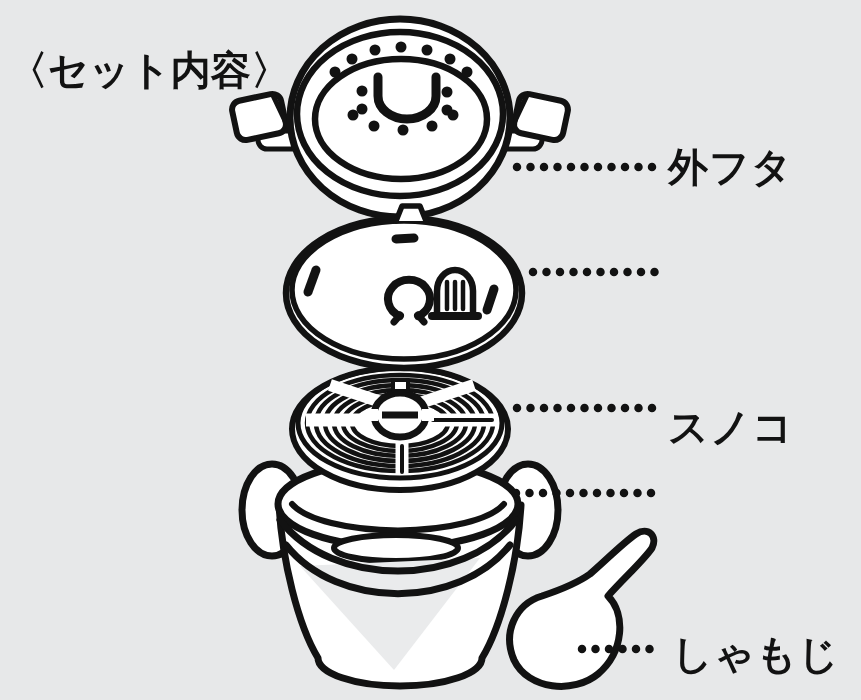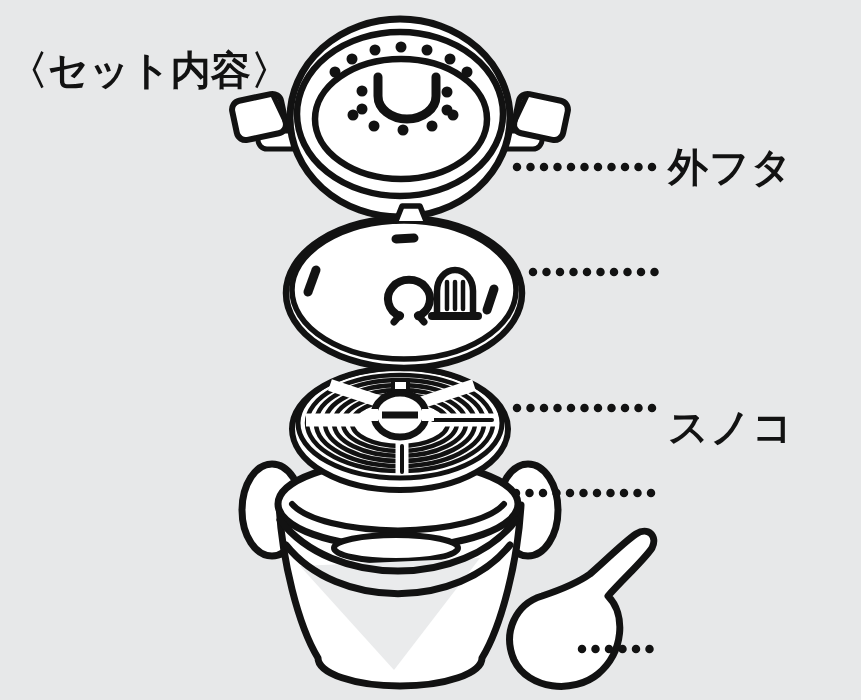--- a/index.html
+++ b/index.html
@@ -138,13 +138,14 @@
       <path class="leader" d="M 517,408 L 654,408"></path>
       <path class="leader" d="M 516,493 L 652,493"></path>
       <path class="leader" d="M 582,649 L 660,649"></path>
     </g>
   </svg>
 
   <div id="title">〈セット内容〉</div>
 
   <div class="label" style="left:668px;top:147px;">外フタ</div>
   <div class="label" style="left:668px;top:388px;margin-top:19px;">スノコ</div>
+  <div class="label" style="left:672px;top:634px;">しゃもじ</div>
 </div>
 
 </body></html>

